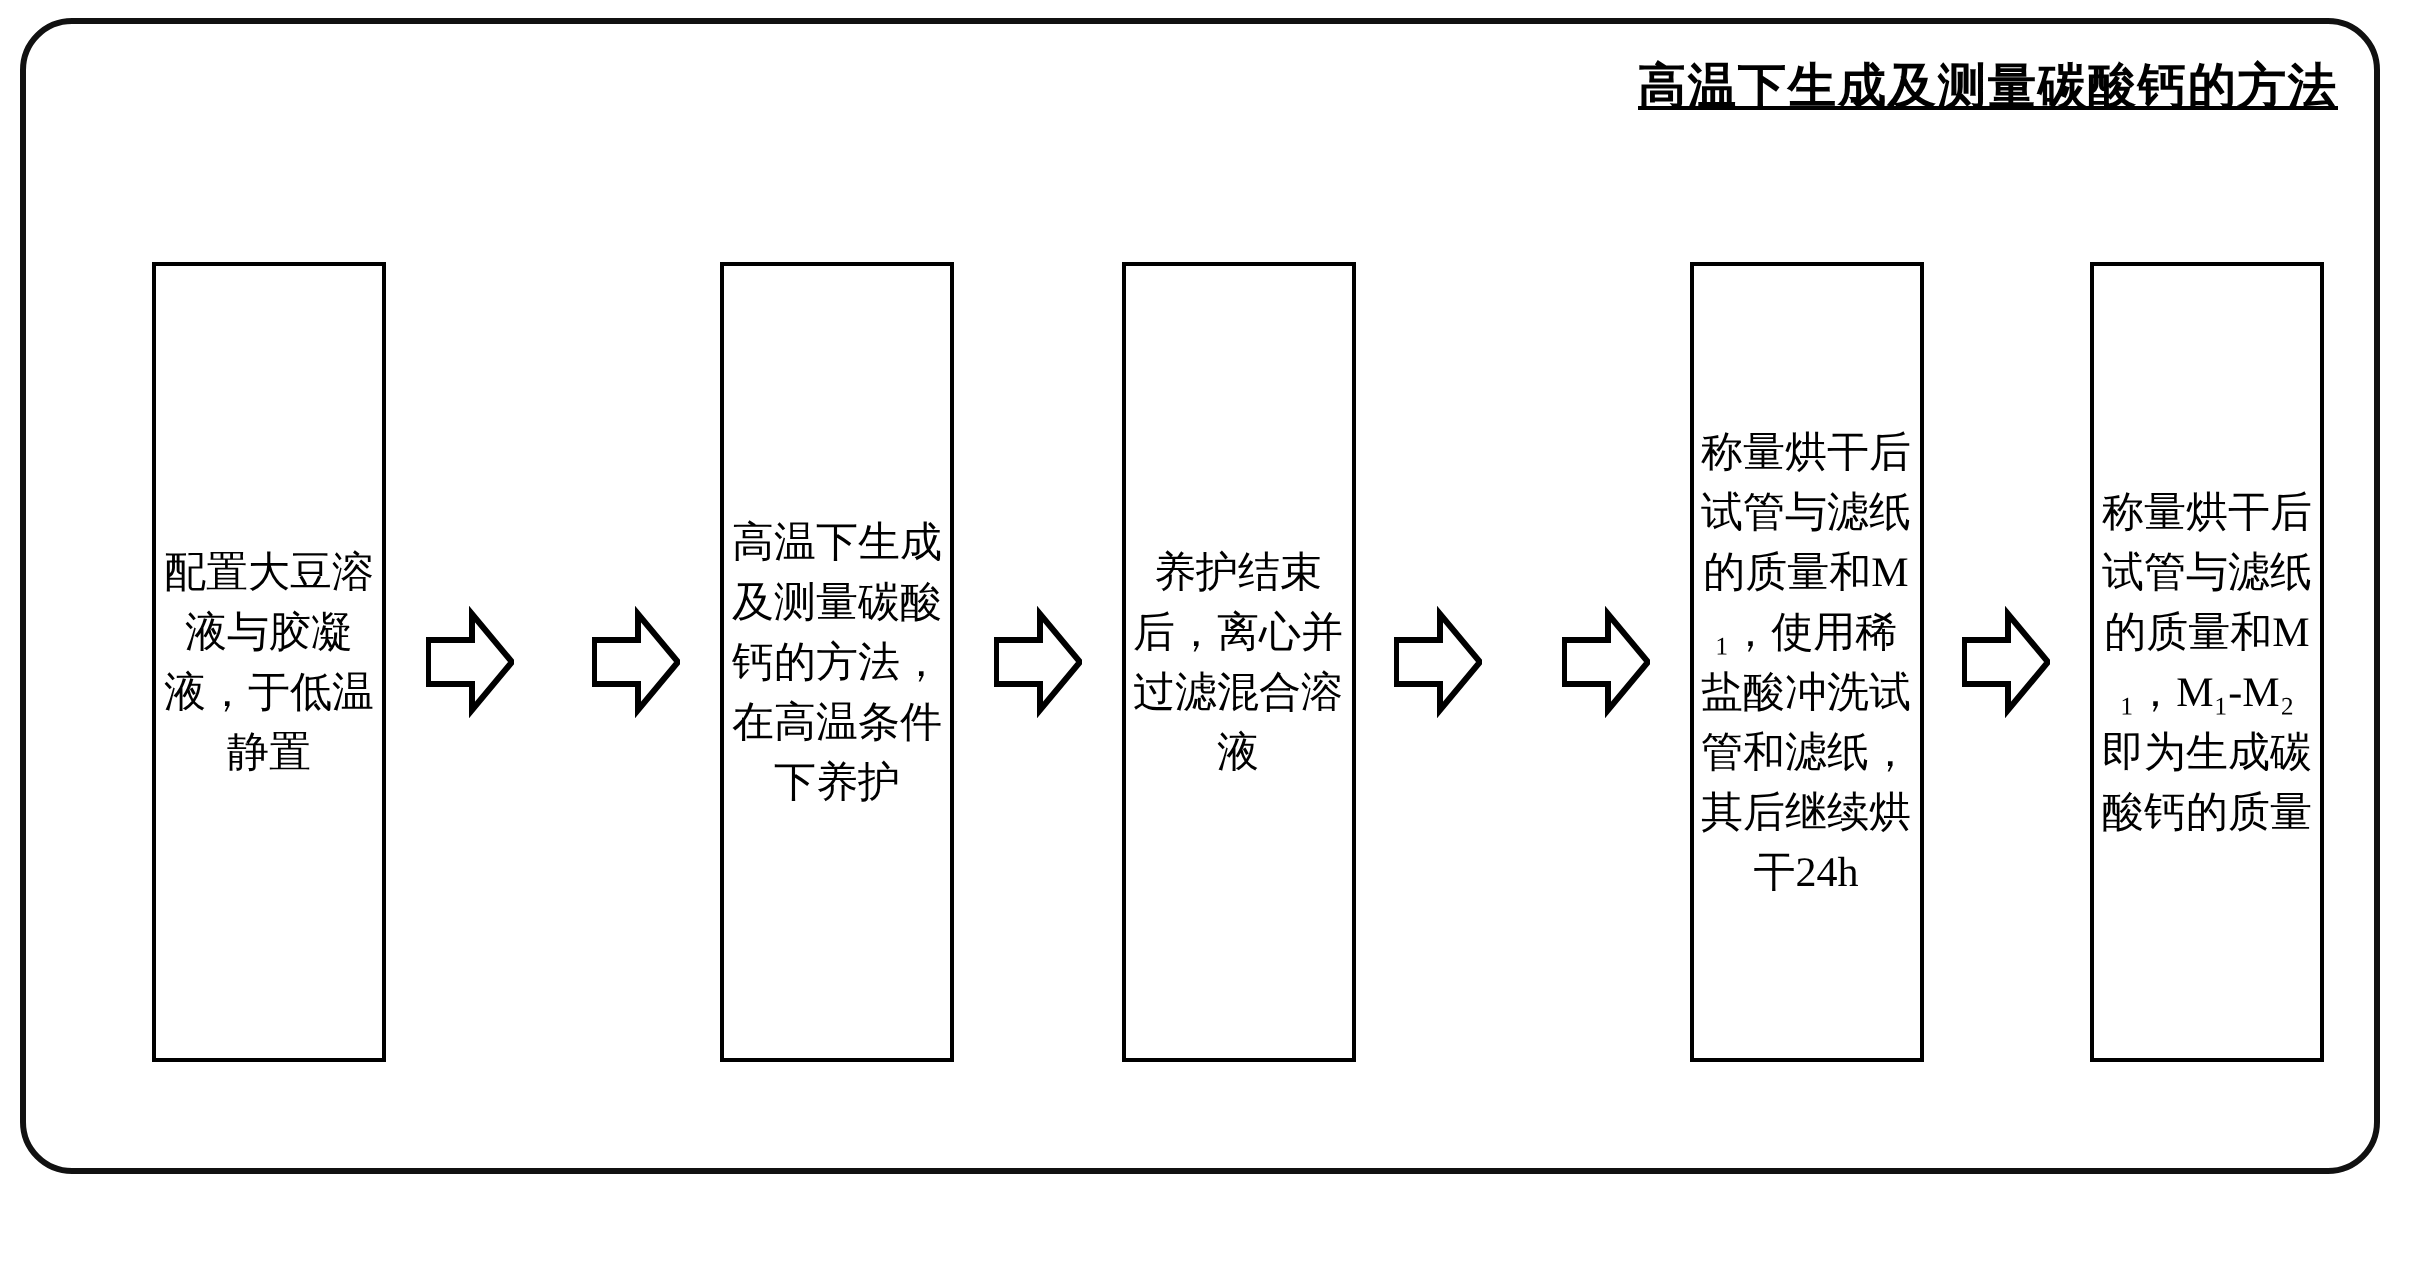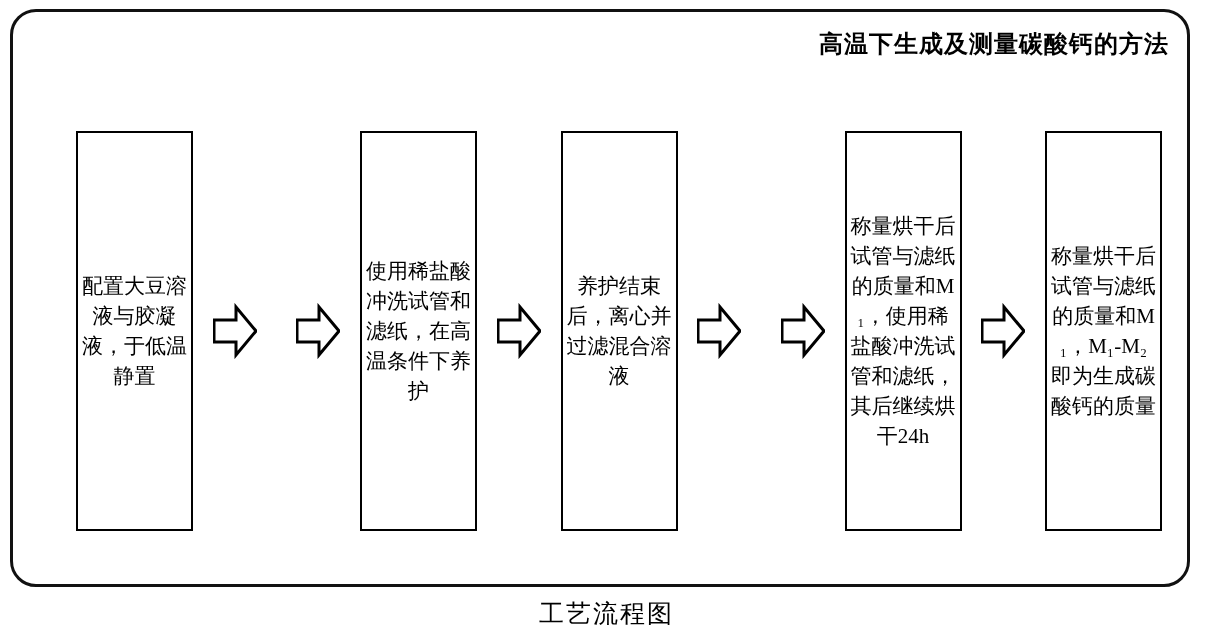--- a/index.html
+++ b/index.html
@@ -39,20 +39,21 @@
     position: absolute;
     right: 18px;
     top: 17px;
     font-family: "Liberation Sans", "DejaVu Sans", sans-serif;
     font-weight: bold;
     font-size: 24px;
     letter-spacing: 1px;
     line-height: 30px;
     white-space: nowrap;
     color: #000000;
+    text-decoration: underline;
   }
 
   
   .flow {
     position: absolute;
     left: 63px;
     top: 119px;
     width: 1086px;
     height: 400px;
     display: flex;
@@ -135,21 +136,21 @@
       </div>
 
 
       <div class="connector">
         <svg class="arrow-svg" viewBox="0 0 44 56">
           <polygon points="1,17 23,17 23,4 43,28 23,52 23,39 1,39" fill="#ffffff" stroke="#000000" stroke-width="3" stroke-linejoin="miter"></polygon>
         </svg>
       </div>
 
       <div class="step-box">
-        <div class="step-text">使用稀盐酸冲洗试管和滤纸，在高温条件下养护</div>
+        <div class="step-text">高温下生成及测量碳酸钙的方法，在高温条件下养护</div>
       </div>
 
       <div class="connector">
         <svg class="arrow-svg" viewBox="0 0 44 56">
           <polygon points="1,17 23,17 23,4 43,28 23,52 23,39 1,39" fill="#ffffff" stroke="#000000" stroke-width="3" stroke-linejoin="miter"></polygon>
         </svg>
       </div>
 
       <div class="step-box">
         <div class="step-text">养护结束后，离心并过滤混合溶液</div>
@@ -179,15 +180,14 @@
       </div>
 
       <div class="step-box">
         <div class="step-text">称量烘干后试管与滤纸的质量和M₁，M₁-M₂即为生成碳酸钙的质量</div>
       </div>
 
     </div>
 
   </div>
 
-  <div class="caption">工艺流程图</div>
 
 </div>
 
 </body></html>

